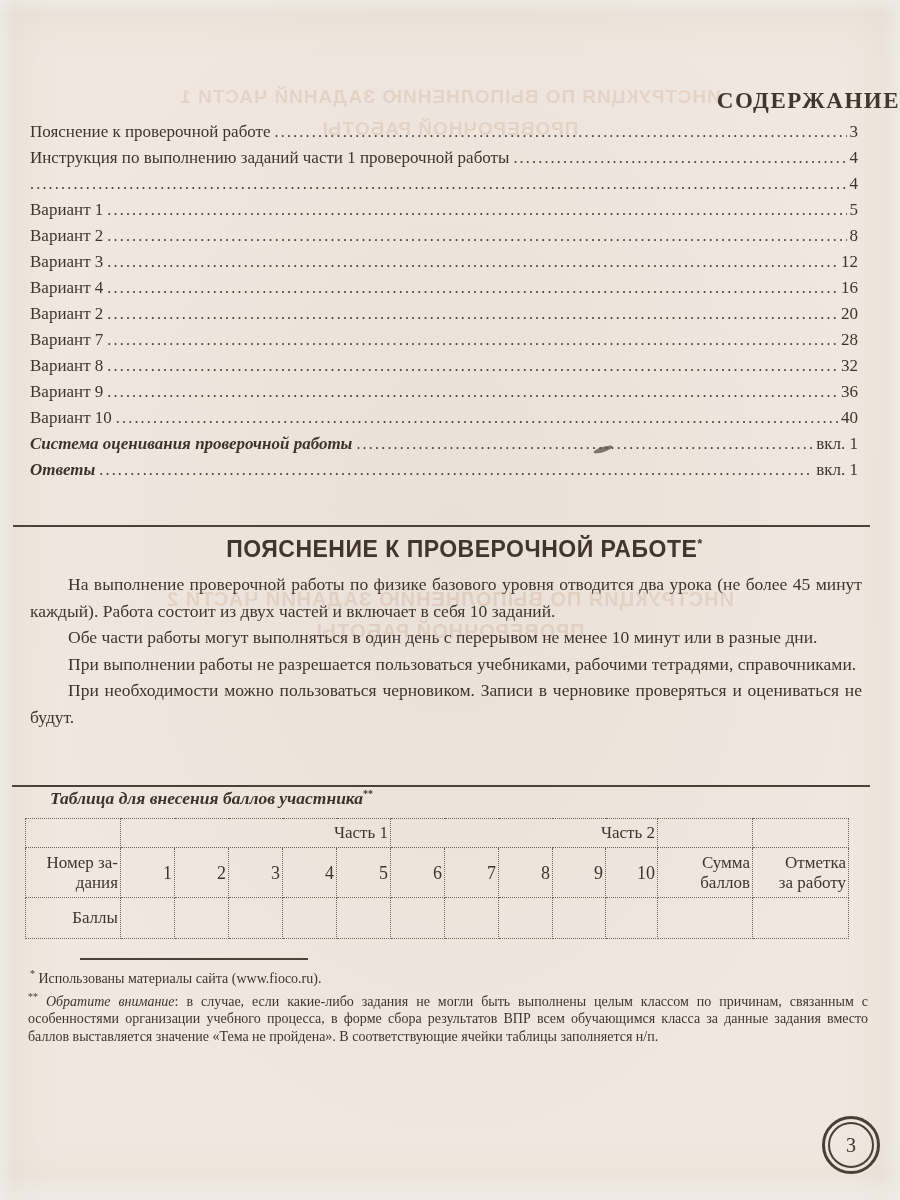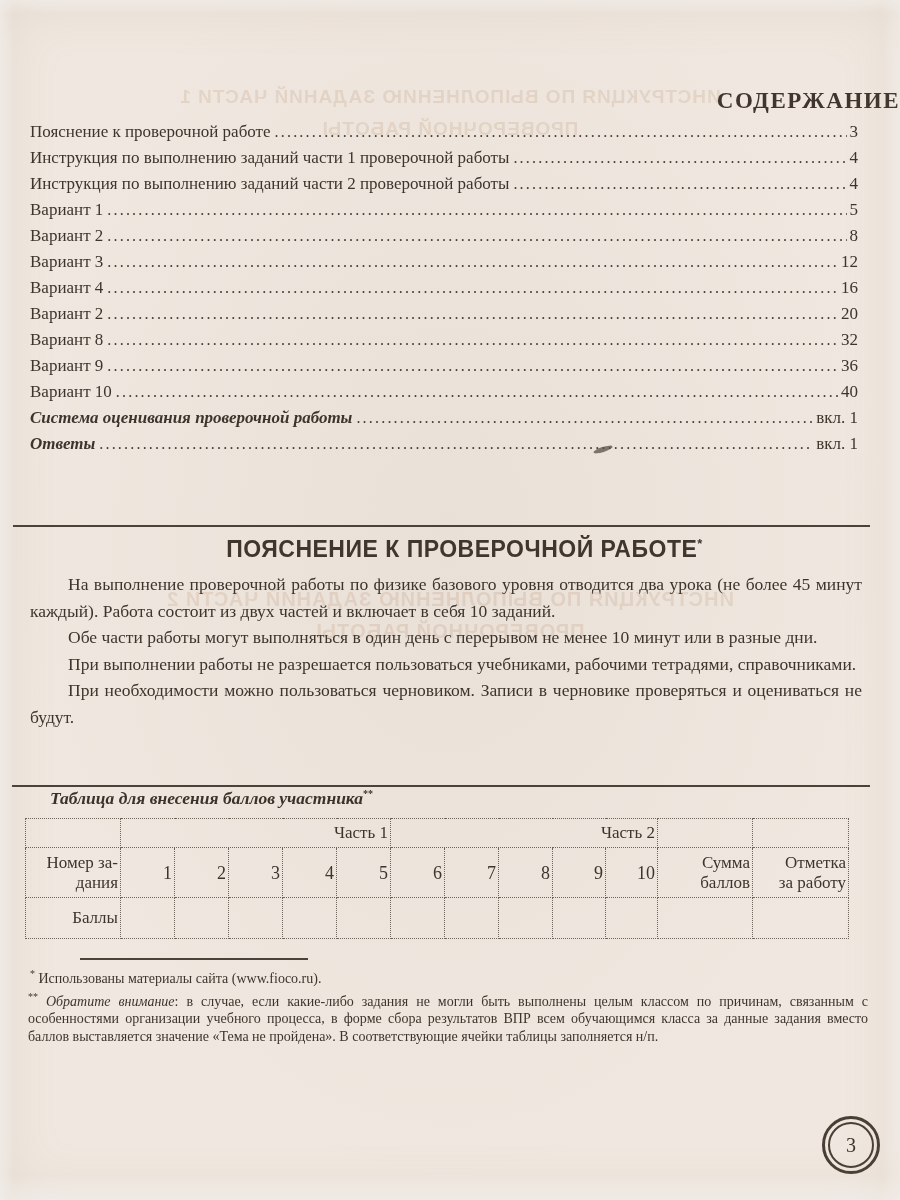--- a/index.html
+++ b/index.html
@@ -99,21 +99,20 @@
         <span class="toc-label">Пояснение к проверочной работе</span>
         <span class="toc-dots"></span>
         <span class="toc-page">3</span>
       </div>
     <div class="toc-row">
         <span class="toc-label">Инструкция по выполнению заданий части 1 проверочной работы</span>
         <span class="toc-dots"></span>
         <span class="toc-page">4</span>
       </div>
     <div class="toc-row">
-        <span class="toc-label">Инструкция по выполнению заданий части 2 проверочной работы</span>
         <span class="toc-dots"></span>
         <span class="toc-page">4</span>
       </div>
     <div class="toc-row">
         <span class="toc-label">Вариант 1</span>
         <span class="toc-dots"></span>
         <span class="toc-page">5</span>
       </div>
     <div class="toc-row">
         <span class="toc-label">Вариант 2</span>
@@ -127,20 +126,25 @@
       </div>
     <div class="toc-row">
         <span class="toc-label">Вариант 4</span>
         <span class="toc-dots"></span>
         <span class="toc-page">16</span>
       </div>
     <div class="toc-row">
         <span class="toc-label">Вариант 2</span>
         <span class="toc-dots"></span>
         <span class="toc-page">20</span>
+      </div>
+    <div class="toc-row">
+        <span class="toc-label">Вариант 7</span>
+        <span class="toc-dots"></span>
+        <span class="toc-page">28</span>
       </div>
     <div class="toc-row">
         <span class="toc-label">Вариант 8</span>
         <span class="toc-dots"></span>
         <span class="toc-page">32</span>
       </div>
     <div class="toc-row">
         <span class="toc-label">Вариант 9</span>
         <span class="toc-dots"></span>
         <span class="toc-page">36</span>

